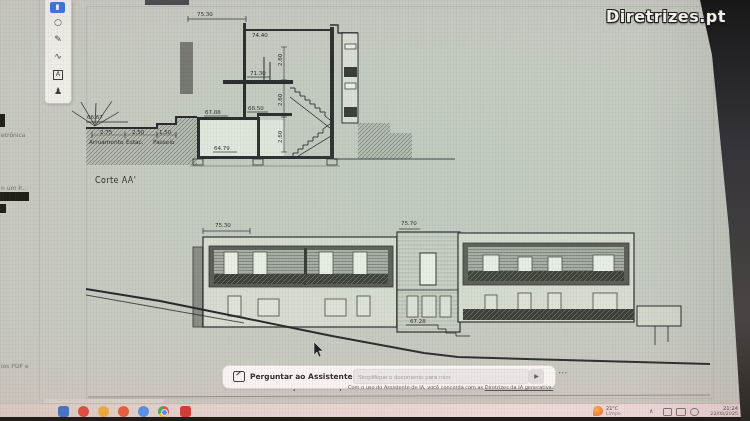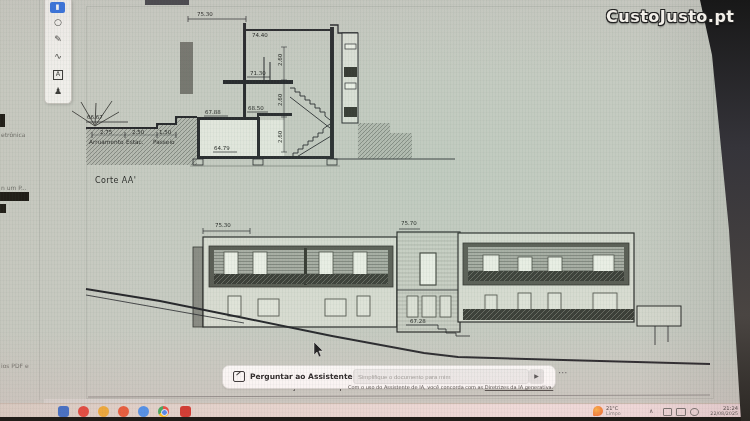--- a/index.html
+++ b/index.html
@@ -289,15 +289,15 @@
     <div class="clock">
       <div>21:24</div>
       <div class="date">22/08/2025</div>
     </div>
   </div>
 
   <div class="bottom-edge"></div>
   <div class="moire"></div>
   <div class="tint"></div>
   <div class="bezel"></div>
-  <div class="watermark">CustoJusto.pt</div>
+  <div class="watermark">Diretrizes.pt</div>
 
 </div>
 
 </body></html>

